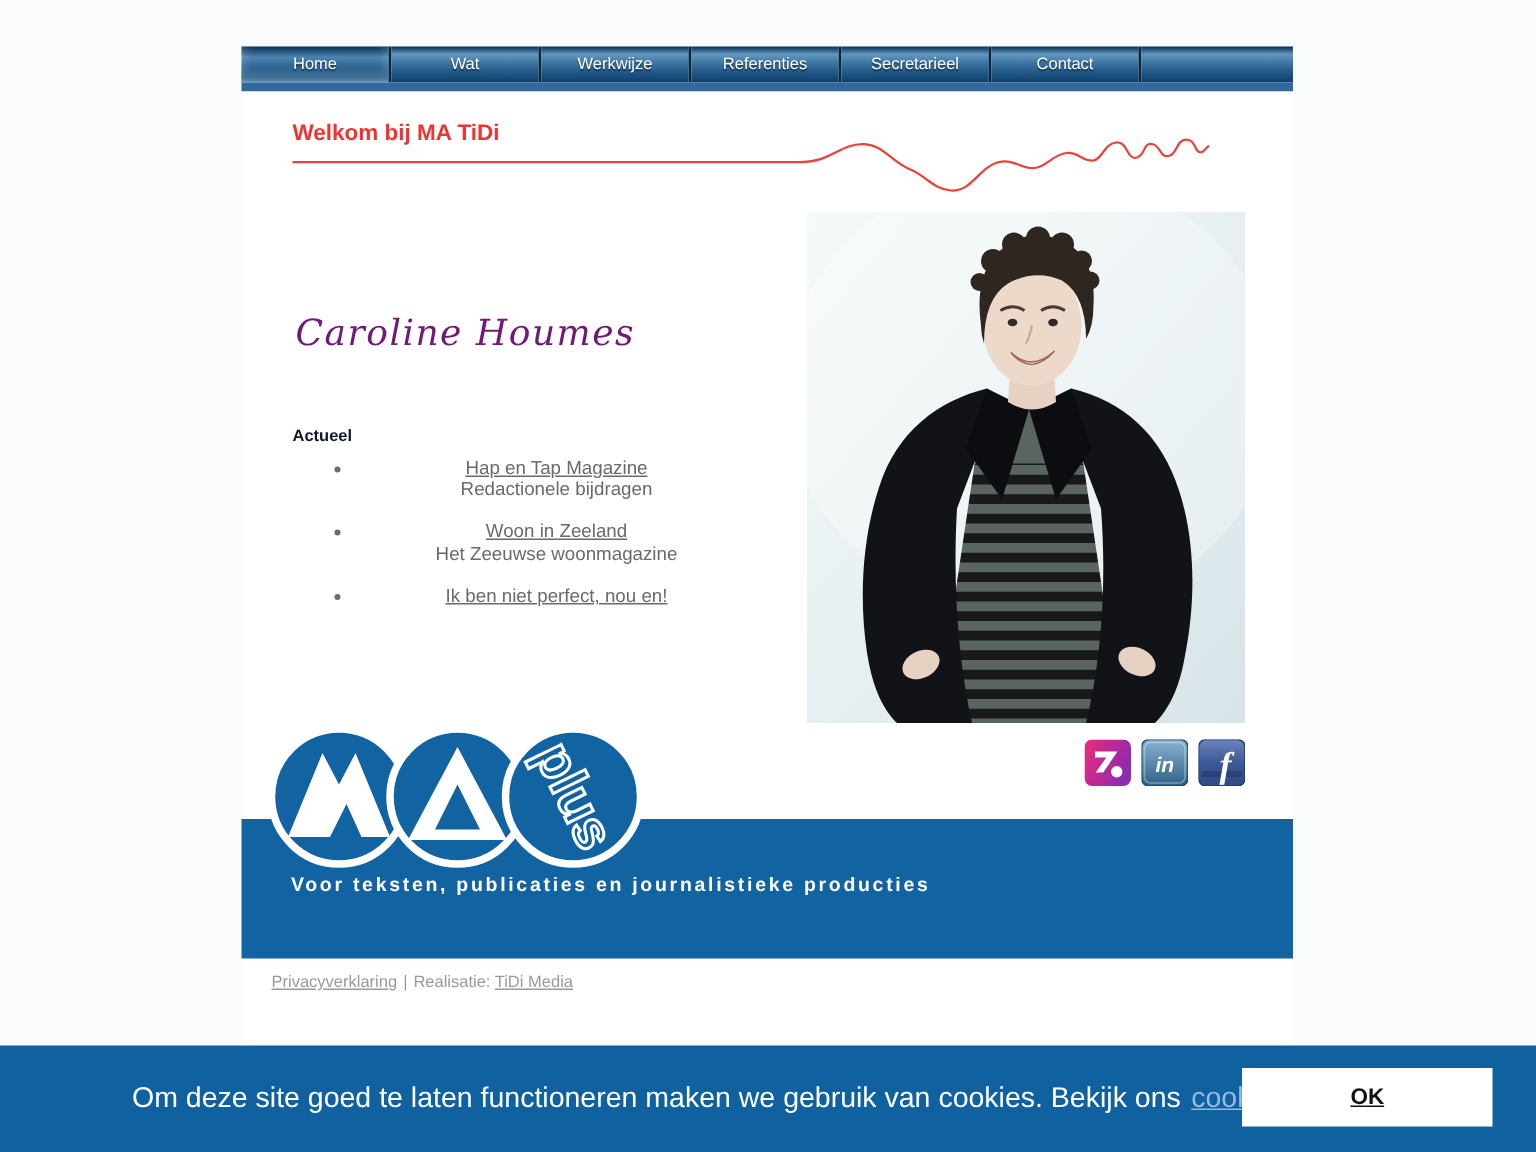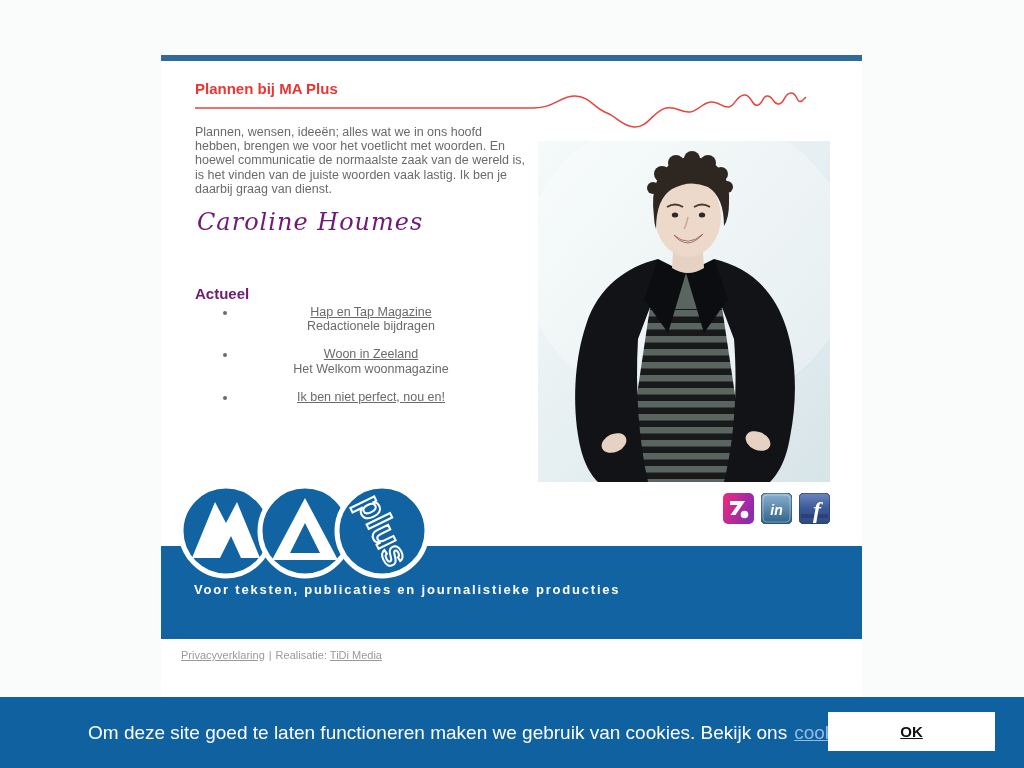--- a/index.html
+++ b/index.html
@@ -17,21 +17,21 @@
   .tab.filler { flex:1; border-right:none; cursor:default; }
   #nav-strip { position:absolute; left:161px; top:55px; width:701px; height:6px; background:#31699c; }
 
   
   #content { position:absolute; left:161px; top:61px; width:701px; height:636px; background:#fff; }
   #page-heading { position:absolute; left:34px; top:19px; font-size:15px; font-weight:bold; color:#ee3430; }
   #squiggle { position:absolute; left:33px; top:30px; }
   #intro { position:absolute; left:34px; top:64px; width:334px; font-size:12.5px; line-height:14.2px; color:#6a6a6a; }
   #signature { position:absolute; left:36px; top:147px; font-family:"DejaVu Serif", serif; font-style:italic;
                font-size:24px; color:#701a75; letter-spacing:1px; }
-  #actueel-title { position:absolute; left:34px; top:224px; font-size:15px; font-weight:bold; color:#701a75; }
+  #actueel-title { position:absolute; left:34px; top:224px; font-size:11px; font-weight:bold; color:#0f172a; }
   #actueel-list { position:absolute; left:34px; top:244px; width:310px; list-style:disc; padding-left:42px;
                   color:#6a6a6a; font-size:12.5px; line-height:14.2px;text-align:center; }
   #actueel-list li { margin-bottom:14px; }
   #actueel-list a { color:#6a6a6a; text-decoration:underline; cursor:pointer; }
 
   #portrait { position:absolute; left:377px; top:80px; width:292px; height:341px; }
 
   
   #social-row { position:absolute; left:562px; top:432px; display:flex; gap:7px;font-style:italic; }
   .social-icon { width:31px; height:31px; cursor:pointer; }
@@ -53,57 +53,65 @@
   #cookie-link { color:#93bce4; text-decoration:underline; margin-left:7px; cursor:pointer; }
   #cookie-ok { position:absolute; right:29px; top:15px; width:167px; height:39px; background:#fff; border:none;
                font-family:"Liberation Sans", sans-serif; font-size:15px; font-weight:bold; color:#111;
                text-decoration:underline; cursor:pointer;text-align:center; }
 </style>
 </head>
 <body>
 
 <div id="stage">
 
+  <div id="nav">
+    <div class="tab active"><span>Home</span></div>
+    <div class="tab"><span>Wat</span></div>
+    <div class="tab"><span>Werkwijze</span></div>
+    <div class="tab"><span>Referenties</span></div>
+    <div class="tab"><span>Secretarieel</span></div>
+    <div class="tab"><span>Contact</span></div>
+    <div class="tab filler"></div>
+  </div>
   <div id="nav-strip"></div>
 
   <div id="content">
 
-    <h1 id="page-heading">Plannen bij MA Plus</h1>
+    <h1 id="page-heading">Welkom bij MA TiDi</h1>
 
     <svg id="squiggle" width="614" height="46" viewBox="0 0 614 46">
       <path d="M1 17 L340 17
                C360 17 366 5 381 5
                C395 5 400 17 413 22
                C423 26 428 35 440 36
                C454 37 459 20 472 17
                C483 15 487 22 496 21
                C504 20 508 12 517 11
                C525 10 528 17 535 16
                C541 15 542 5 550 4
                C558 3 557 16 564 14
                C570 12 568 4 574 5
                C580 6 579 14 585 13
                C591 12 590 2 597 2
                C604 2 602 13 608 10 L612 6" fill="none" stroke="#e8433c" stroke-width="1.5"></path>
     </svg>
 
-    <p id="intro">Plannen, wensen, ideeën; alles wat we in ons hoofd hebben, brengen we voor het voetlicht met woorden. En hoewel communicatie de normaalste zaak van de wereld is, is het vinden van de juiste woorden vaak lastig. Ik ben je daarbij graag van dienst.</p>
 
     <div id="signature">Caroline Houmes</div>
 
     <div id="actueel-title">Actueel</div>
 
     <ul id="actueel-list">
       <li>
         <a>Hap en Tap Magazine</a><br>
         <span>Redactionele bijdragen</span>
       </li>
       <li>
         <a>Woon in Zeeland</a><br>
-        <span>Het Welkom woonmagazine</span>
+        <span>Het Zeeuwse woonmagazine</span>
       </li>
       <li>
         <a>Ik ben niet perfect, nou en!</a><br>
       </li>
     </ul>
 
     <svg id="portrait" viewBox="0 0 292 341">
       <defs>
         <linearGradient id="bgGrad" x1="0" y1="0" x2="1" y2="1">
           <stop offset="0" stop-color="#f5fafa"></stop>

